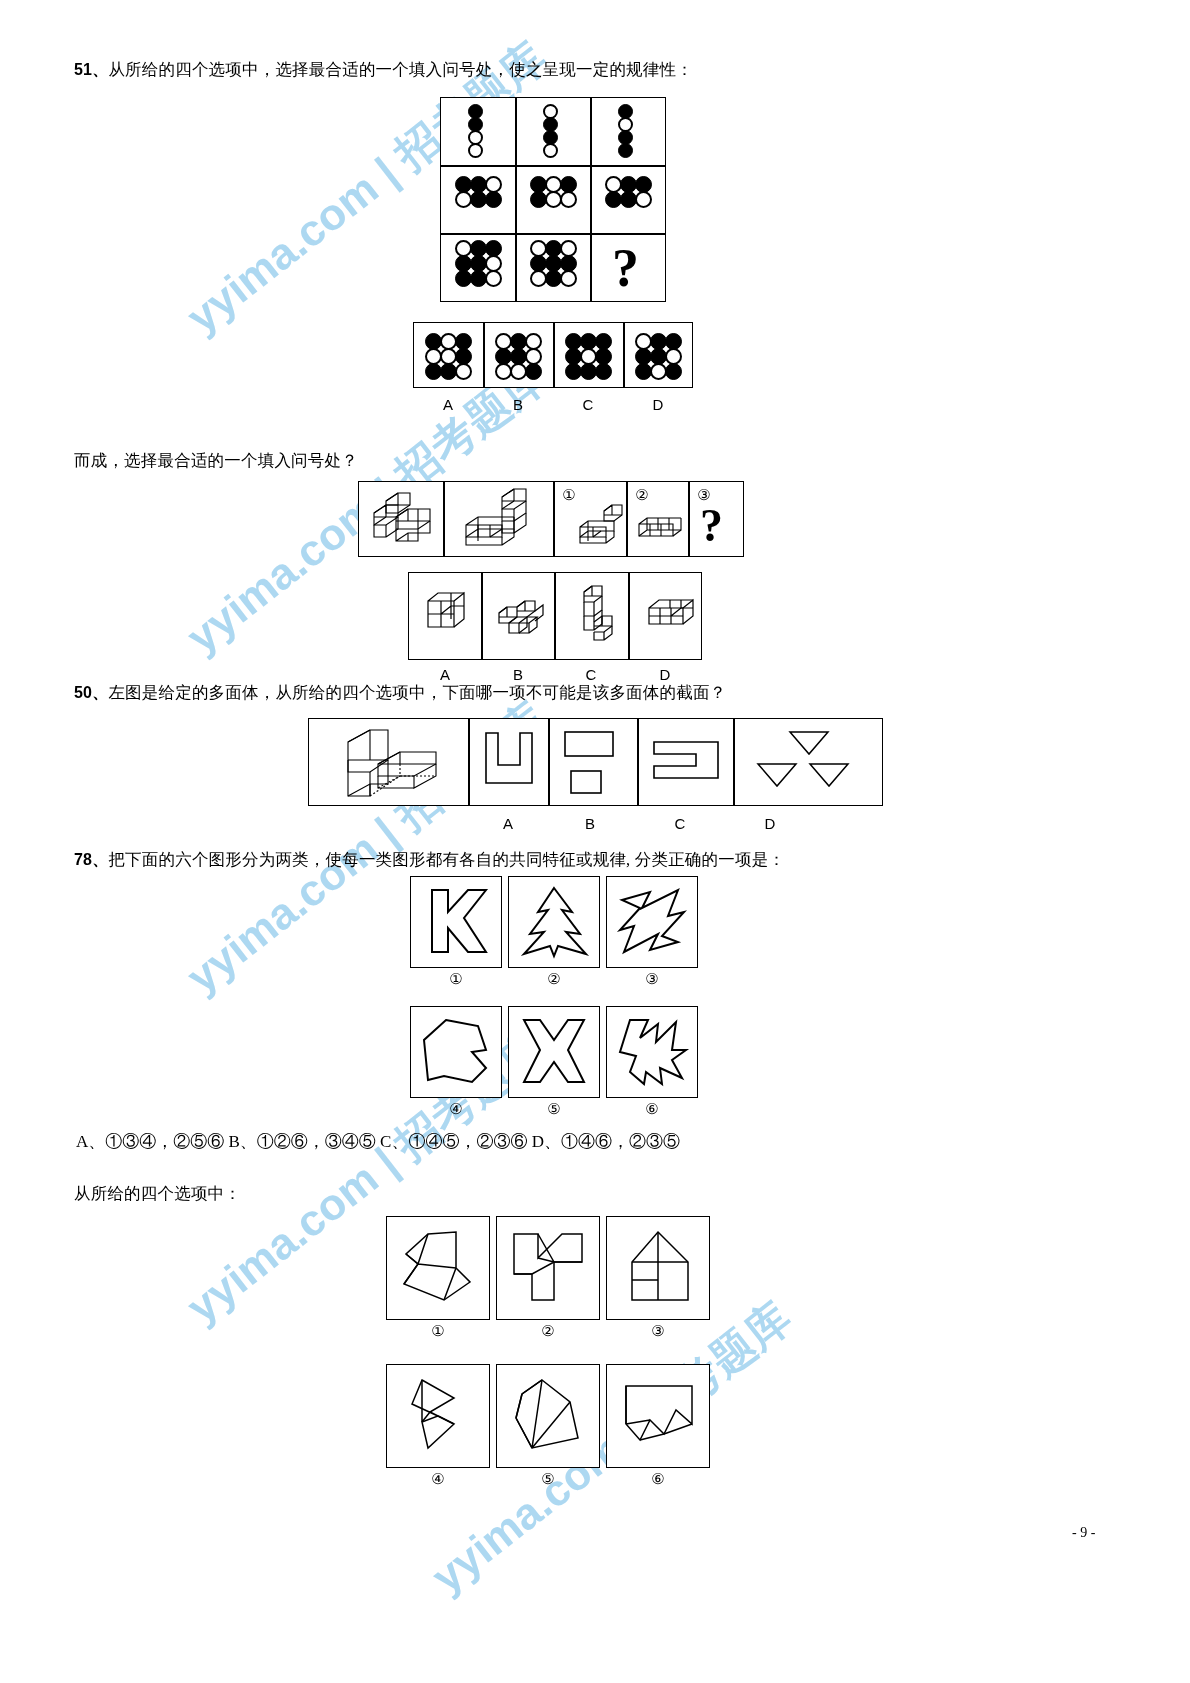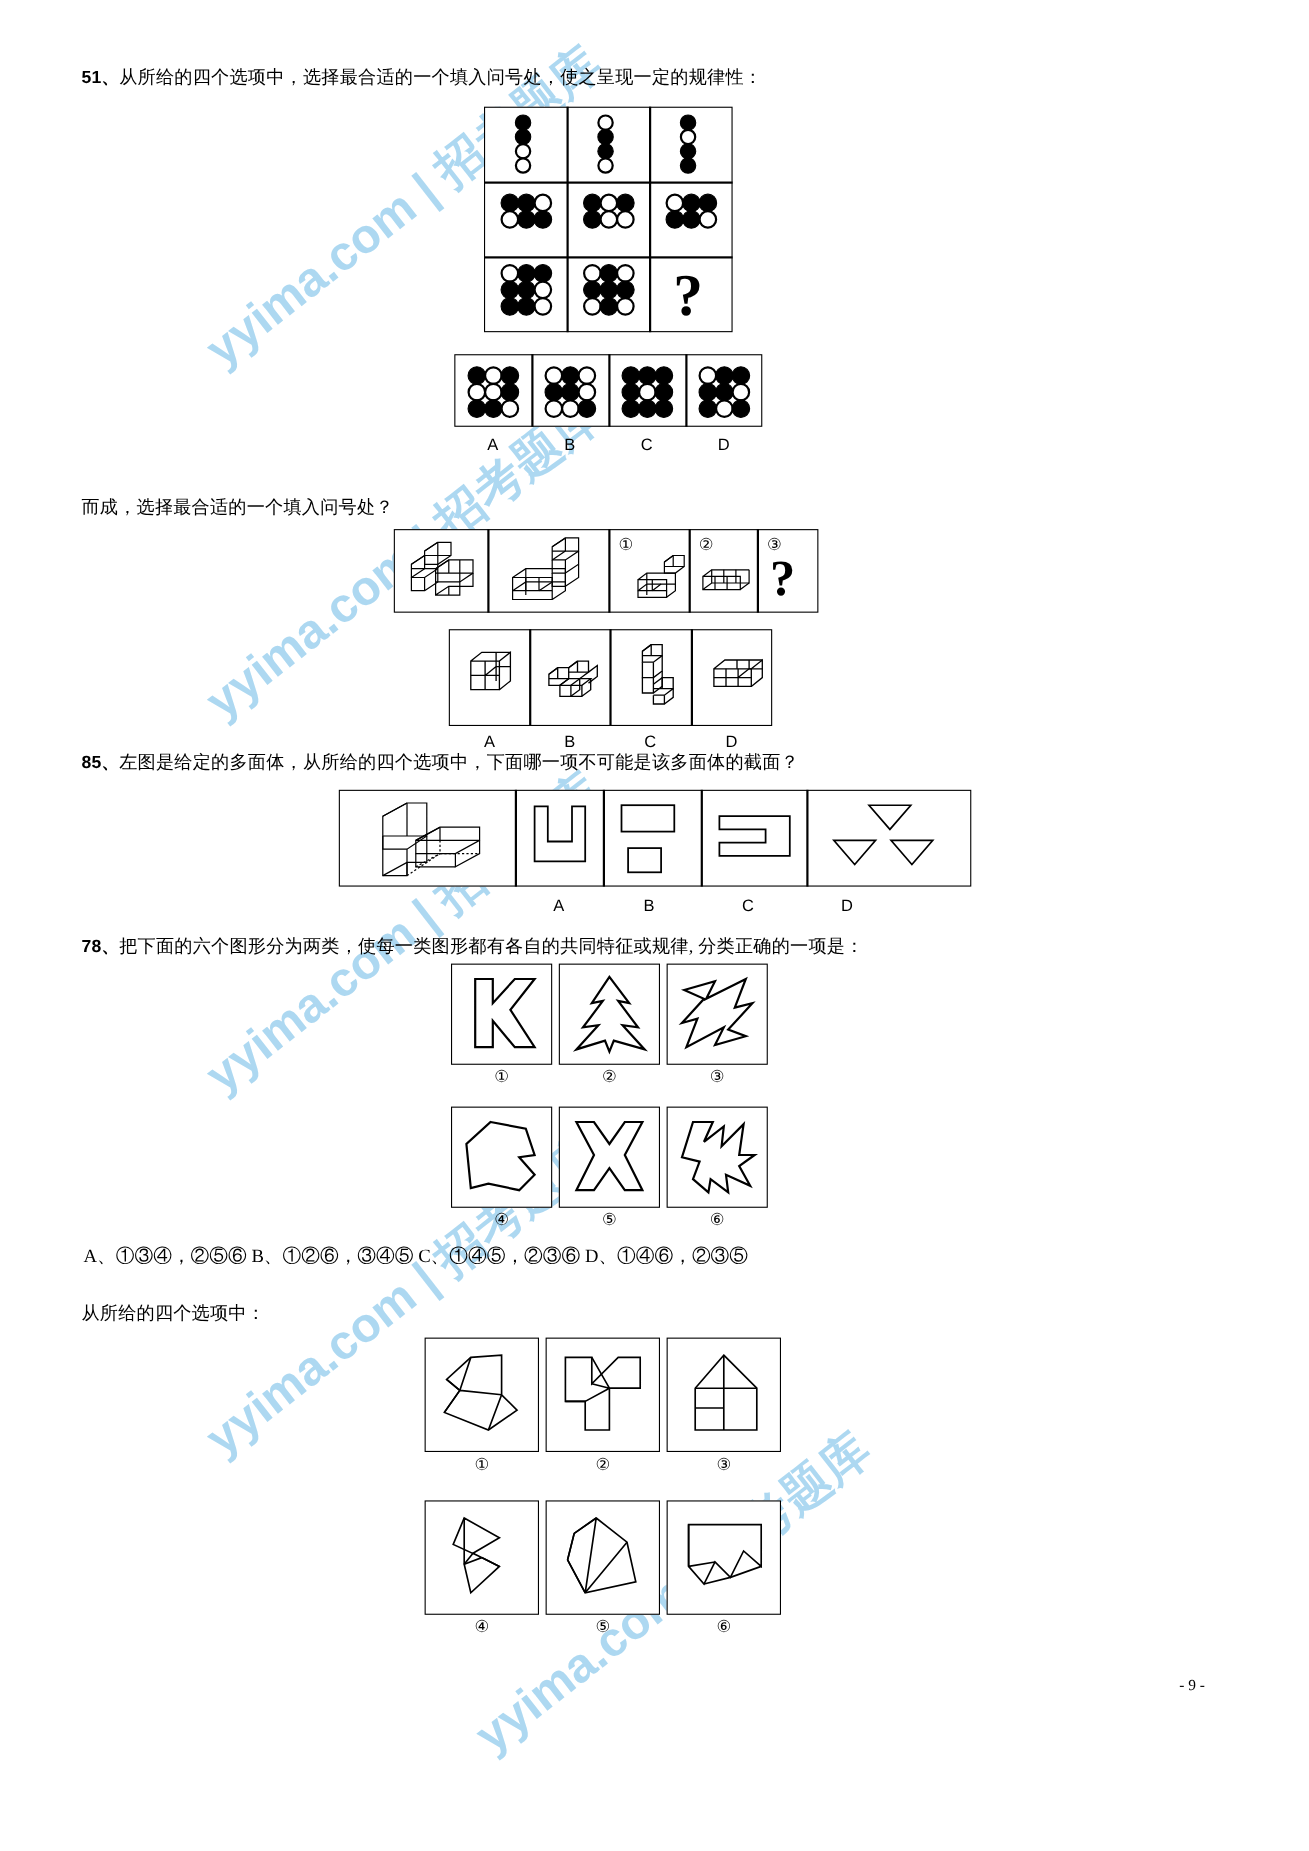--- a/index.html
+++ b/index.html
@@ -316,21 +316,21 @@
       </g>
     </svg>
   </div>
 
   <div class="lbl" style="left:425px;top:666px;width:40px;">A</div>
   <div class="lbl" style="left:498px;top:666px;width:40px;">B</div>
   <div class="lbl" style="left:571px;top:666px;width:40px;">C</div>
   <div class="lbl" style="left:645px;top:666px;width:40px;">D</div>
 
   <div class="qline" style="left:74px;top:681px;">
-    <span class="qnum">85、</span><span>左图是给定的多面体，从所给的四个选项中，下面哪一项不可能是该多面体的截面？</span>
+    <span class="qnum">50、</span><span>左图是给定的多面体，从所给的四个选项中，下面哪一项不可能是该多面体的截面？</span>
   </div>
 
   <div class="bx" style="left:308px;top:718px;width:575px;height:88px;"></div>
   <div class="cellsep" style="left:468px;top:718px;width:1.6px;height:88px;"></div>
   <div class="cellsep" style="left:548px;top:718px;width:1.6px;height:88px;"></div>
   <div class="cellsep" style="left:637px;top:718px;width:1.6px;height:88px;"></div>
   <div class="cellsep" style="left:733px;top:718px;width:1.6px;height:88px;"></div>
 
   <div class="fig" style="left:318px;top:724px;">
     <svg width="145" height="78" viewBox="0 0 145 78" fill="none" stroke="#000" stroke-width="1.1">

